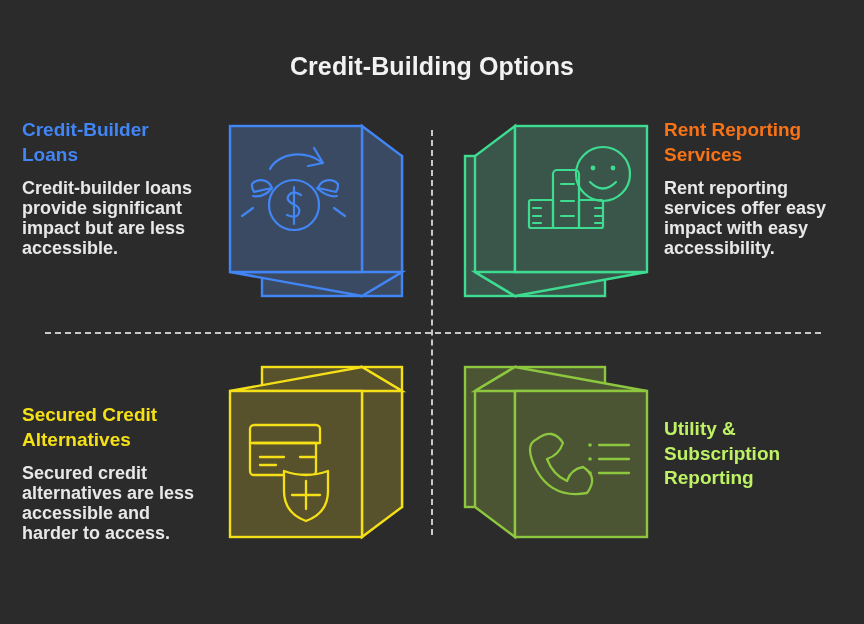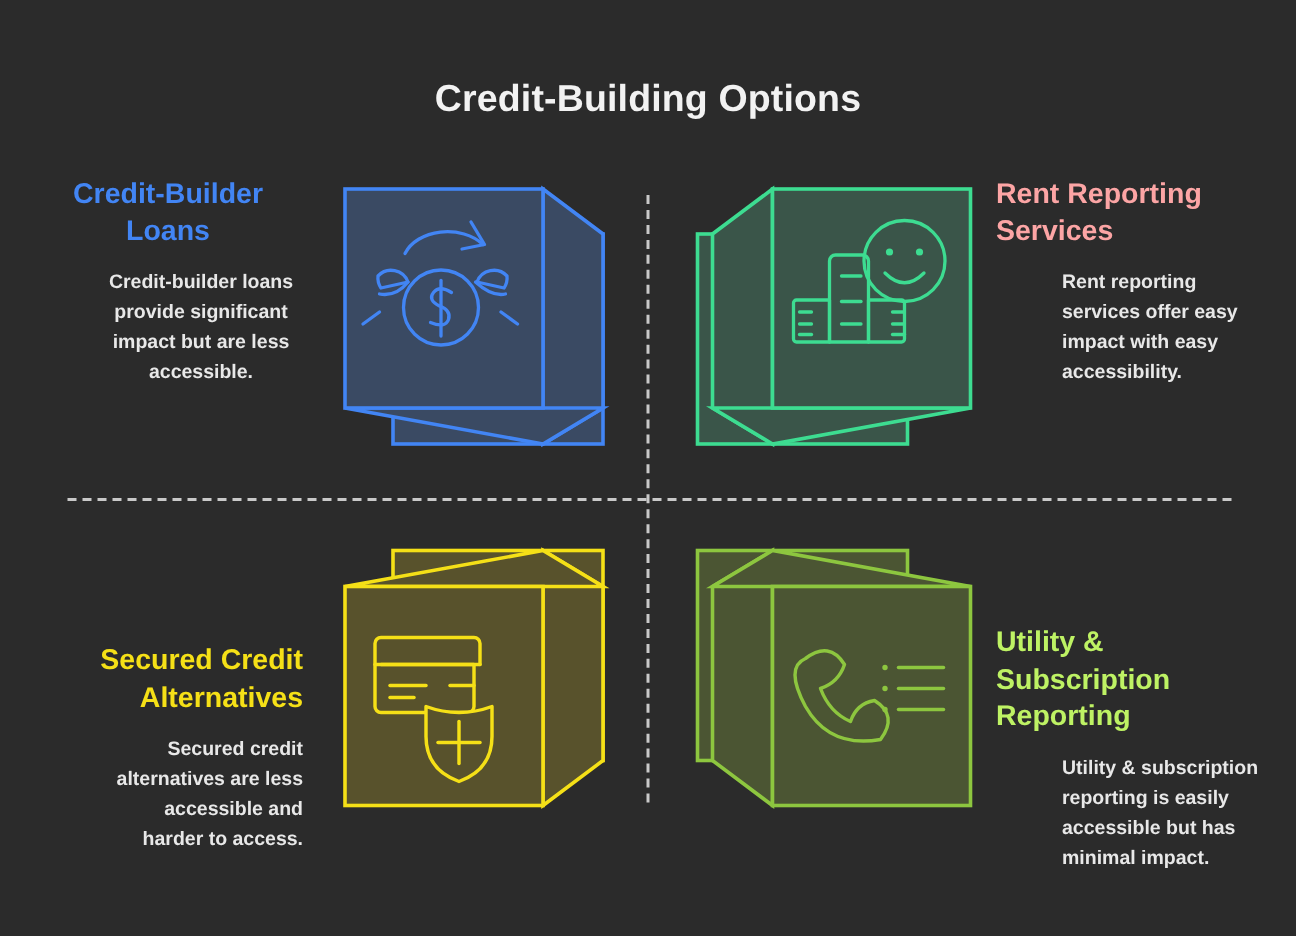--- a/index.html
+++ b/index.html
@@ -33,41 +33,40 @@
     border-top:2px dashed #c9c9c9;
   }
   .divider-v {
     position:absolute;
     left:431px; top:130px; width:0; height:405px;
     border-left:2px dashed #c9c9c9;
   }
 
   
   .text-block { position:absolute; width:180px; }
-  .tb-tl { left:22px;  top:118px; text-align:center; }
+  .tb-tl { left:22px;  top:118px; text-align:left; }
   .tb-tr { left:664px; top:118px; text-align:left;  }
-  .tb-bl { left:22px;  top:429px; text-align:right; }
+  .tb-bl { left:22px;  top:403px; }
   .tb-br { left:664px; top:417px; text-align:left;  }
 
   .q-title {
     font-size:19px;
     font-weight:bold;
     line-height:24.5px;
     margin-bottom:11px;
   }
   .q-desc {
-    font-size:13px;
+    font-size:18px;
     font-weight:bold;
     line-height:20px;
     color:#e8e8e8;
-    margin-left:44px;
   }
 
   .c-blue  { color:#4285f4; }
-  .c-green { color:#fca5a5; }
+  .c-green { color:#f97316; }
   .c-yellow{ color:#f5e017; }
   .c-lime  { color:#bef264; }
 
   
   .illu {
     position:absolute;
     width:200px; height:200px;
   }
   .illu svg { display:block; width:200px; height:200px; }
   .illu-tl { left:222px; top:112px; }
@@ -186,21 +185,20 @@
 
         <path d="M62,116 q22,8 44,0 v20 q0,22 -22,30 q-22,-8 -22,-30 z" fill="#58522c"></path>
         <line x1="84" y1="126" x2="84" y2="154"></line>
         <line x1="70" y1="140" x2="98" y2="140"></line>
       </g>
     </svg>
   </div>
 
   <div class="text-block tb-br">
     <div class="q-title c-lime">Utility &amp; Subscription Reporting</div>
-    <div class="q-desc">Utility &amp; subscription reporting is easily accessible but has minimal impact.</div>
   </div>
 
   <div class="illu illu-br">
     <svg viewBox="0 0 200 200">
 
       <rect x="8" y="12" width="140" height="140" fill="#4b5533" stroke="#8dc63f" stroke-width="2.4"></rect>
 
       <polygon points="58,182 18,152 18,36 58,12" fill="#4b5533" stroke="#8dc63f" stroke-width="2.4"></polygon>
       <polygon points="190,36 58,12 18,36 190,36" fill="#4b5533" stroke="#8dc63f" stroke-width="2.4"></polygon>
 

